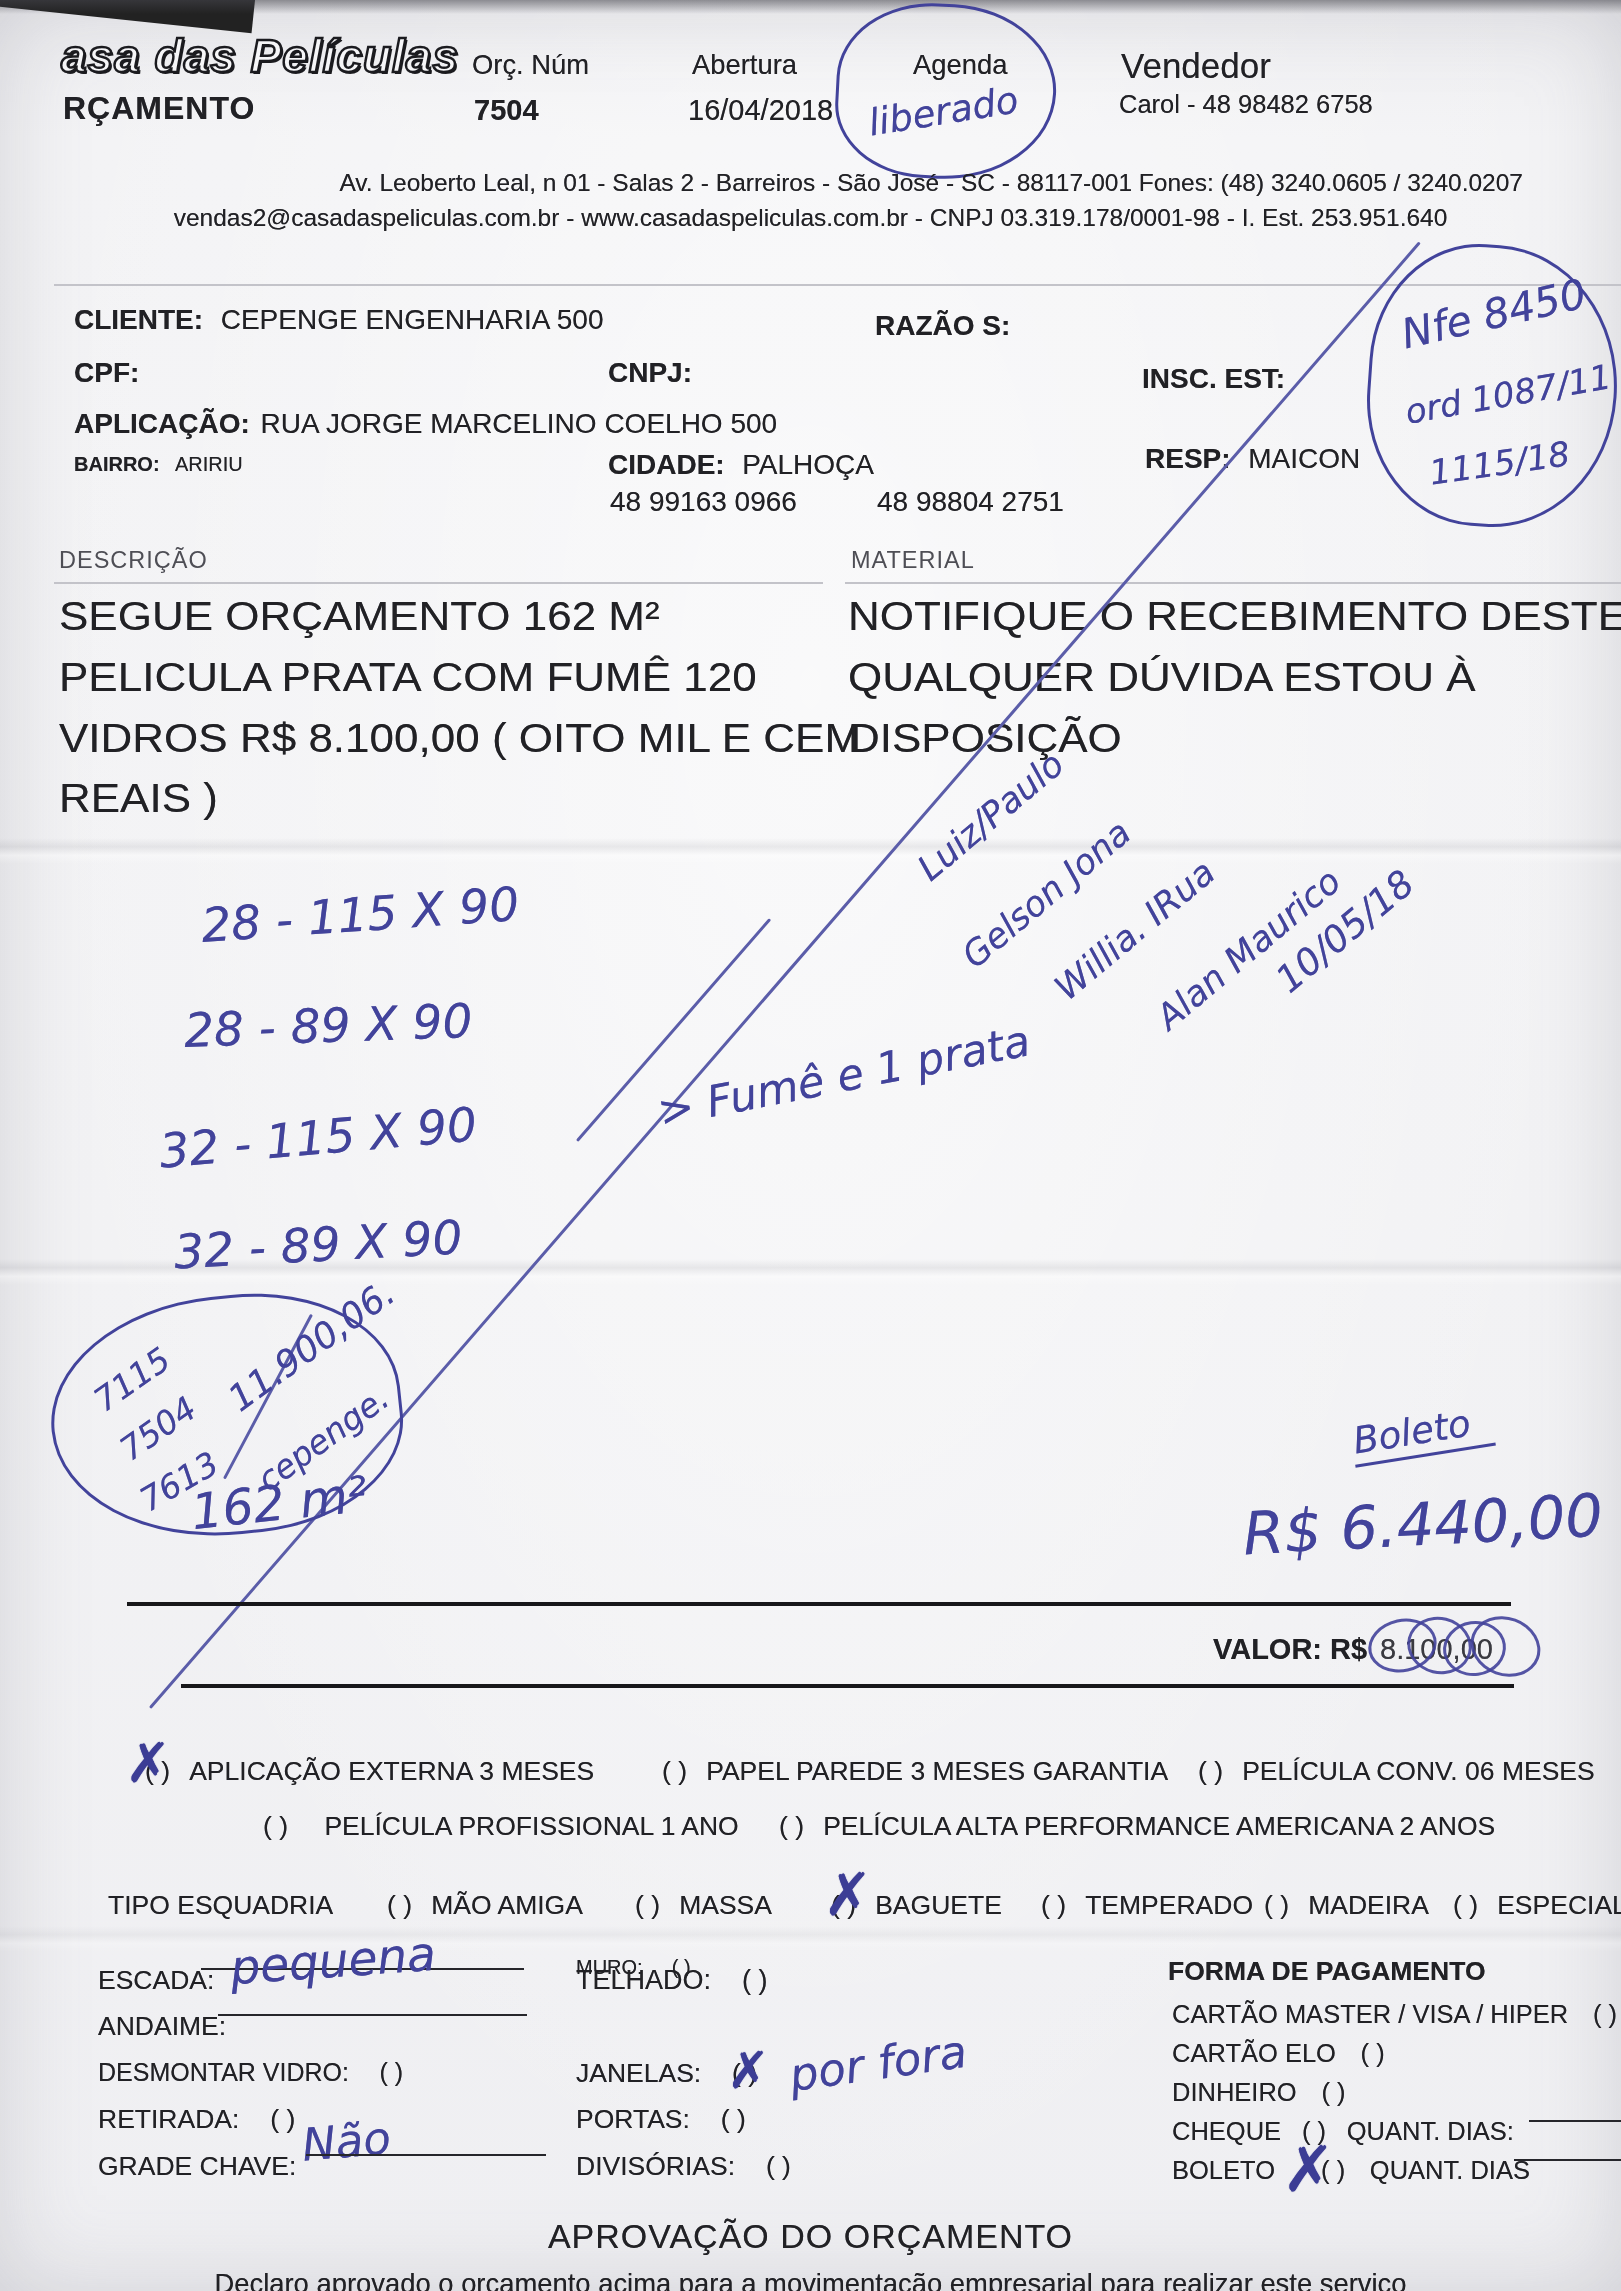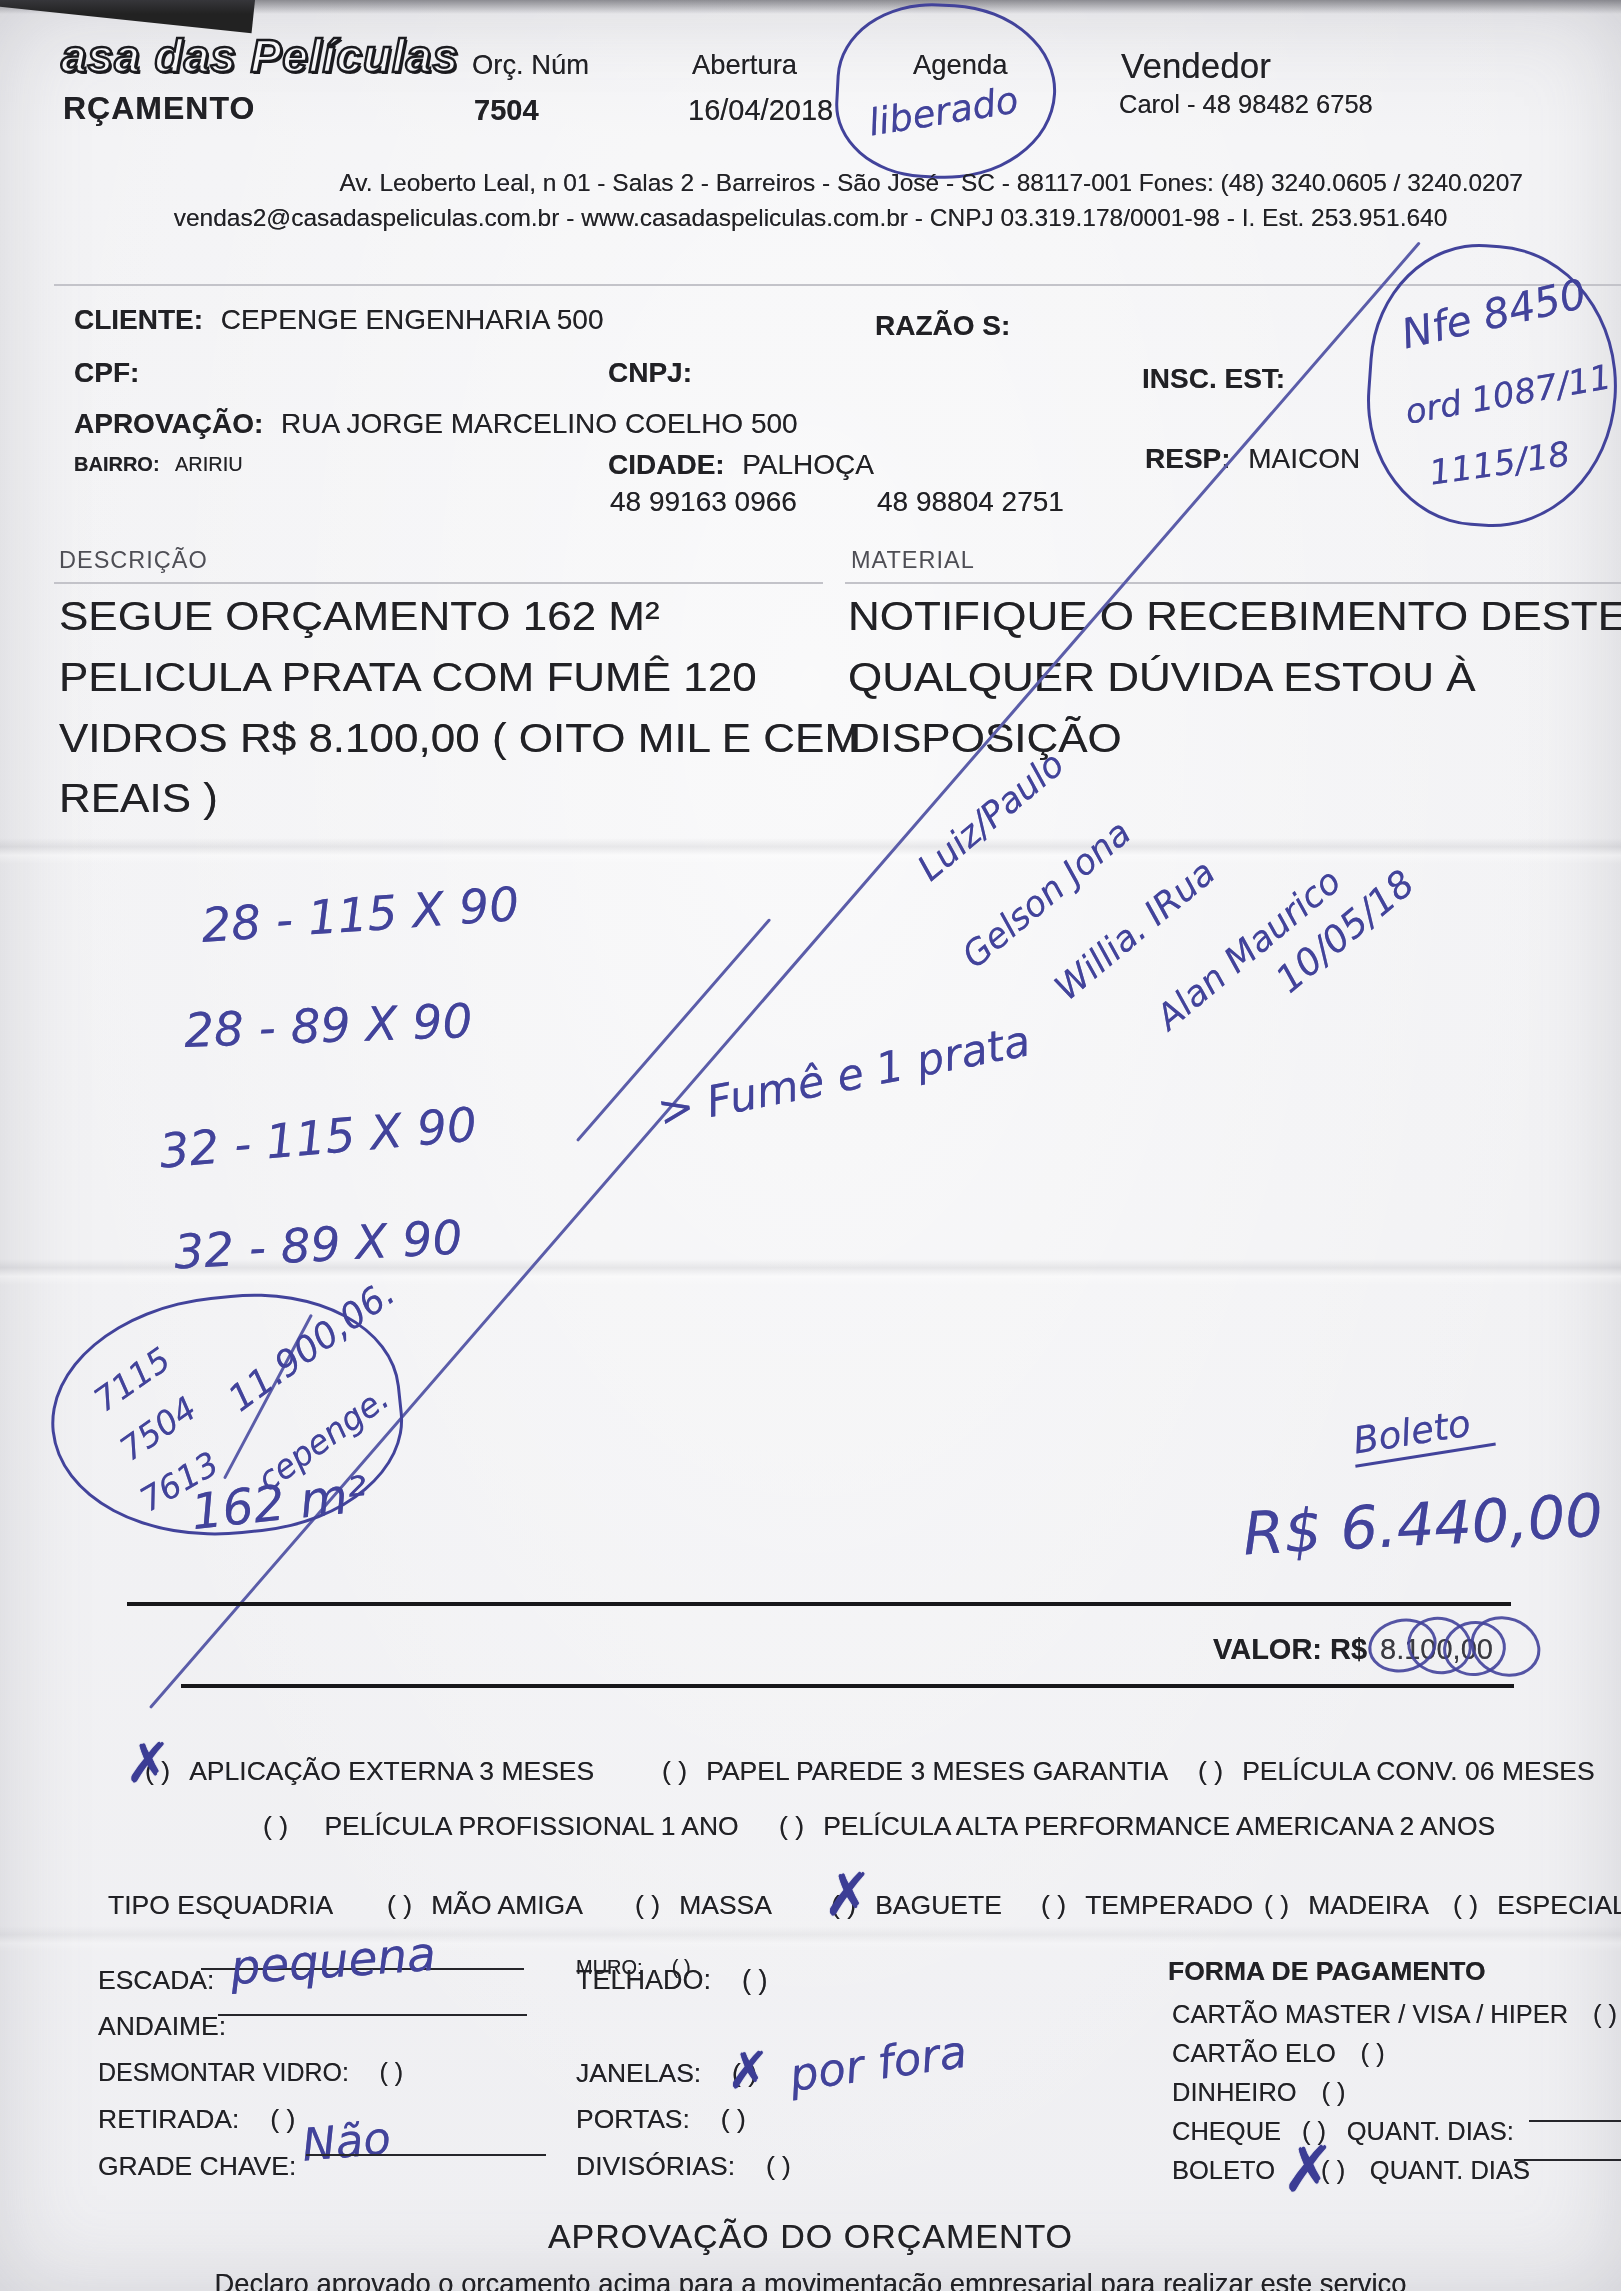--- a/index.html
+++ b/index.html
@@ -68,22 +68,22 @@
     <span class="print b">CLIENTE:</span>
     <span class="print" style="margin-left:9.8px">CEPENGE ENGENHARIA 500</span>
   </div>
   <div class="abs print b" style="left:875px;top:310px;font-size:28px">RAZÃO S:</div>
 
   <div class="abs print b" style="left:74px;top:357px;font-size:28px">CPF:</div>
   <div class="abs print b" style="left:608px;top:357px;font-size:28px">CNPJ:</div>
   <div class="abs print b" style="left:1142px;top:363px;font-size:28px">INSC. EST:</div>
 
   <div class="abs" style="left:74px;top:408px;font-size:28px">
-    <span class="print b">APROVAÇÃO:</span>
-    <span class="print" style="margin-left:10px">RUA JORGE MARCELINO COELHO 500</span>
+    <span class="print b">APLICAÇÃO:</span>
+    <span class="print" style="margin-left:3px">RUA JORGE MARCELINO COELHO 500</span>
   </div>
 
   <div class="abs" style="left:74px;top:453px;font-size:20px">
     <span class="print b">BAIRRO:</span>
     <span class="print" style="margin-left:9.8px">ARIRIU</span>
   </div>
   <div class="abs" style="left:608px;top:449px;font-size:28px">
     <span class="print b">CIDADE:</span>
     <span class="print" style="margin-left:9.8px">PALHOÇA</span>
   </div>

